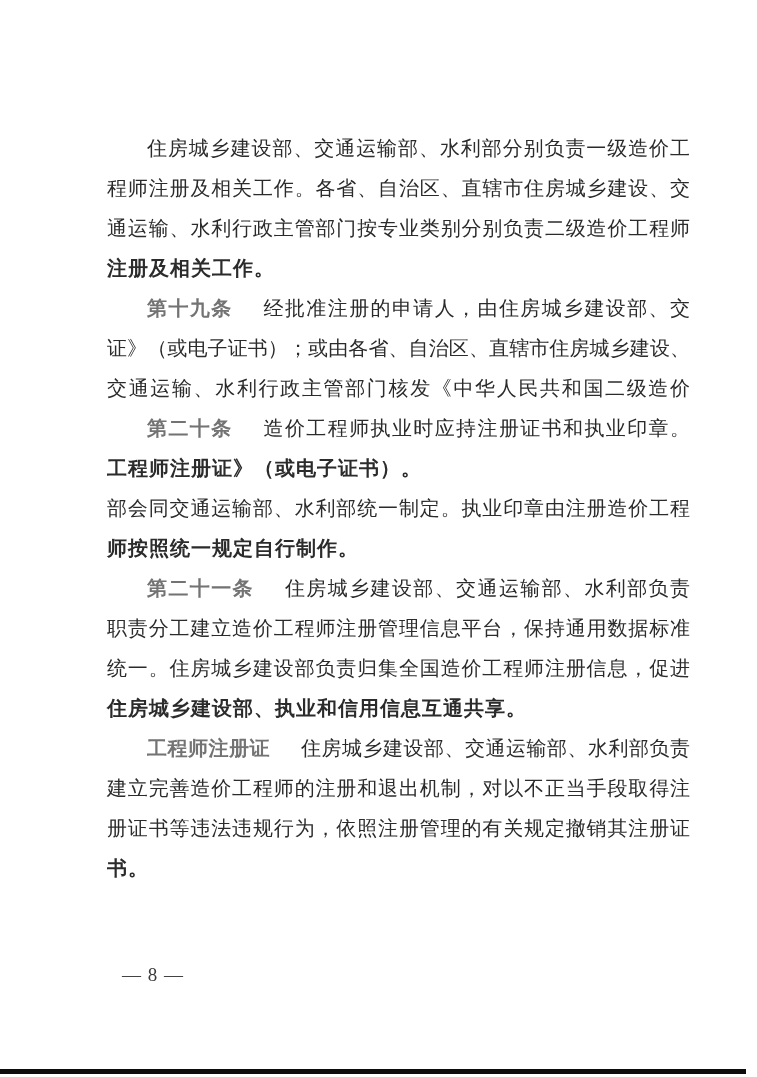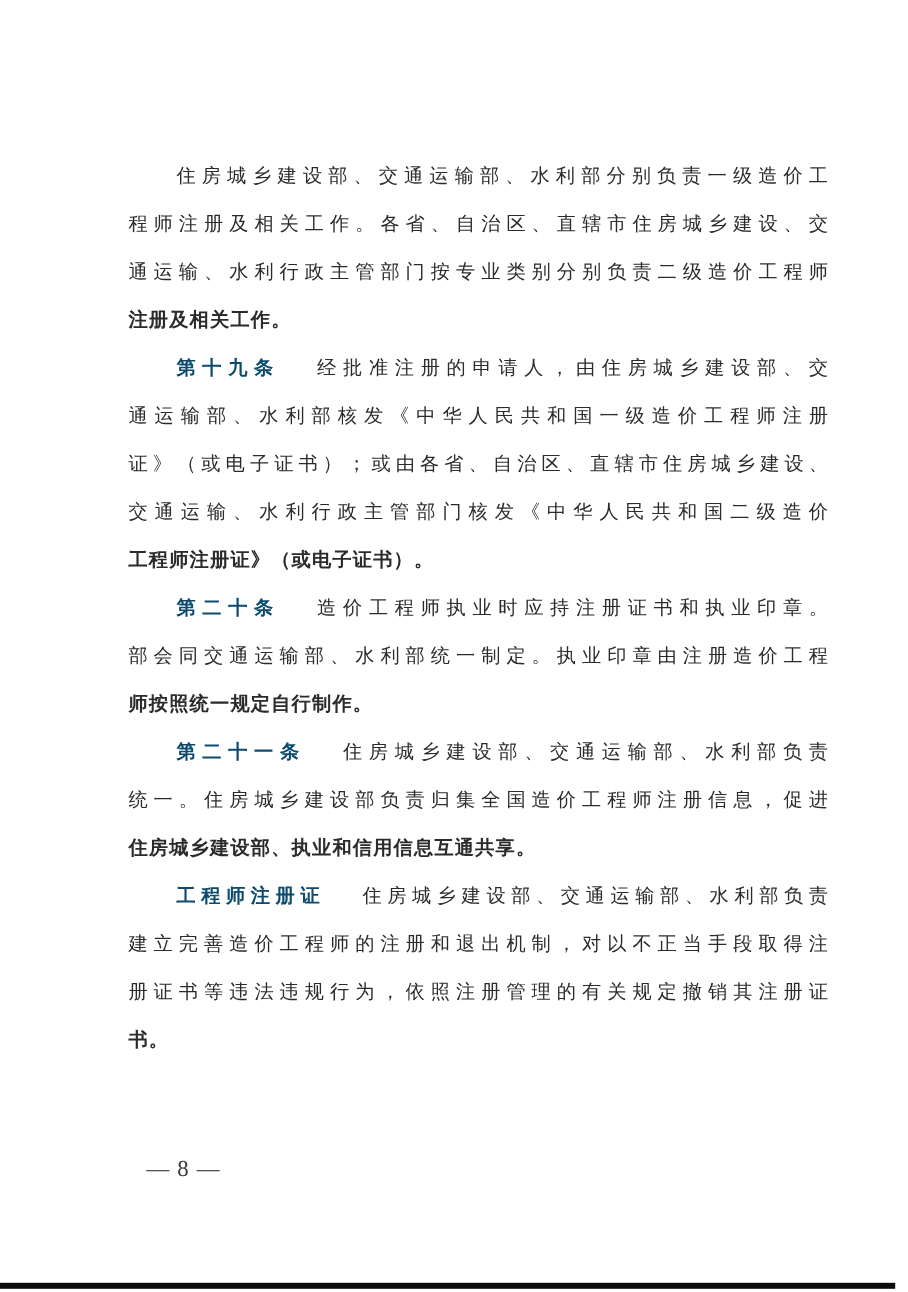--- a/index.html
+++ b/index.html
@@ -22,31 +22,31 @@
   }
   .content {
     position: absolute;
     left: 107px;
     top: 128px;
     width: 583px;
   }
   .line {
     height: 40px;
     line-height: 40px;
-    font-size: 16px;
+    font-size: 20px;
     color: #2b2b2b;
     text-align: justify;
     white-space: nowrap;
   }
   .line.j    { text-align-last: justify; }
   .line.short{ text-align-last: left; letter-spacing: 1px; font-weight: bold; }
   .line.indent { text-indent: 40px; }
   .head {
     font-weight: 700;
-    color: #0c4a6e;
+    color: #737373;
     margin-right: 31px;
   }
   .pagenum {
     position: absolute;
     left: 122px;
     top: 960px;
     height: 30px;
     line-height: 30px;
     font-size: 19px;
     letter-spacing: 1px;
@@ -67,30 +67,30 @@
 <div class="page">
 
   <div class="content">
 
     <div class="line j indent"><span>住房城乡建设部、交通运输部、水利部分别负责一级造价工</span></div>
     <div class="line j"><span>程师注册及相关工作。各省、自治区、直辖市住房城乡建设、交</span></div>
     <div class="line j"><span>通运输、水利行政主管部门按专业类别分别负责二级造价工程师</span></div>
     <div class="line short"><span>注册及相关工作。</span></div>
 
     <div class="line j indent"><span class="head">第十九条</span><span>经批准注册的申请人，由住房城乡建设部、交</span></div>
-    <div class="line j"><span>通运输部、水利部核发《中华人民共和国一级造价工程师注册</span></div>
     <div class="line j"><span>证》（或电子证书）；或由各省、自治区、直辖市住房城乡建设、</span></div>
     <div class="line j"><span>交通运输、水利行政主管部门核发《中华人民共和国二级造价</span></div>
+    <div class="line j indent"><span class="head">第二十条</span><span>造价工程师执业时应持注册证书和执业印章。</span></div>
+
     <div class="line short"><span>工程师注册证》（或电子证书）。</span></div>
-
-    <div class="line j indent"><span class="head">第二十条</span><span>造价工程师执业时应持注册证书和执业印章。</span></div>
     <div class="line j"><span>部会同交通运输部、水利部统一制定。执业印章由注册造价工程</span></div>
     <div class="line short"><span>师按照统一规定自行制作。</span></div>
 
     <div class="line j indent"><span class="head">第二十一条</span><span>住房城乡建设部、交通运输部、水利部负责</span></div>
+    <div class="line j"><span>职责分工建立造价工程师注册管理信息平台，保持通用数据标准</span></div>
     <div class="line j"><span>统一。住房城乡建设部负责归集全国造价工程师注册信息，促进</span></div>
     <div class="line short"><span>住房城乡建设部、执业和信用信息互通共享。</span></div>
 
     <div class="line j indent"><span class="head">工程师注册证</span><span>住房城乡建设部、交通运输部、水利部负责</span></div>
     <div class="line j"><span>建立完善造价工程师的注册和退出机制，对以不正当手段取得注</span></div>
     <div class="line j"><span>册证书等违法违规行为，依照注册管理的有关规定撤销其注册证</span></div>
     <div class="line short"><span>书。</span></div>
 
   </div>
 

